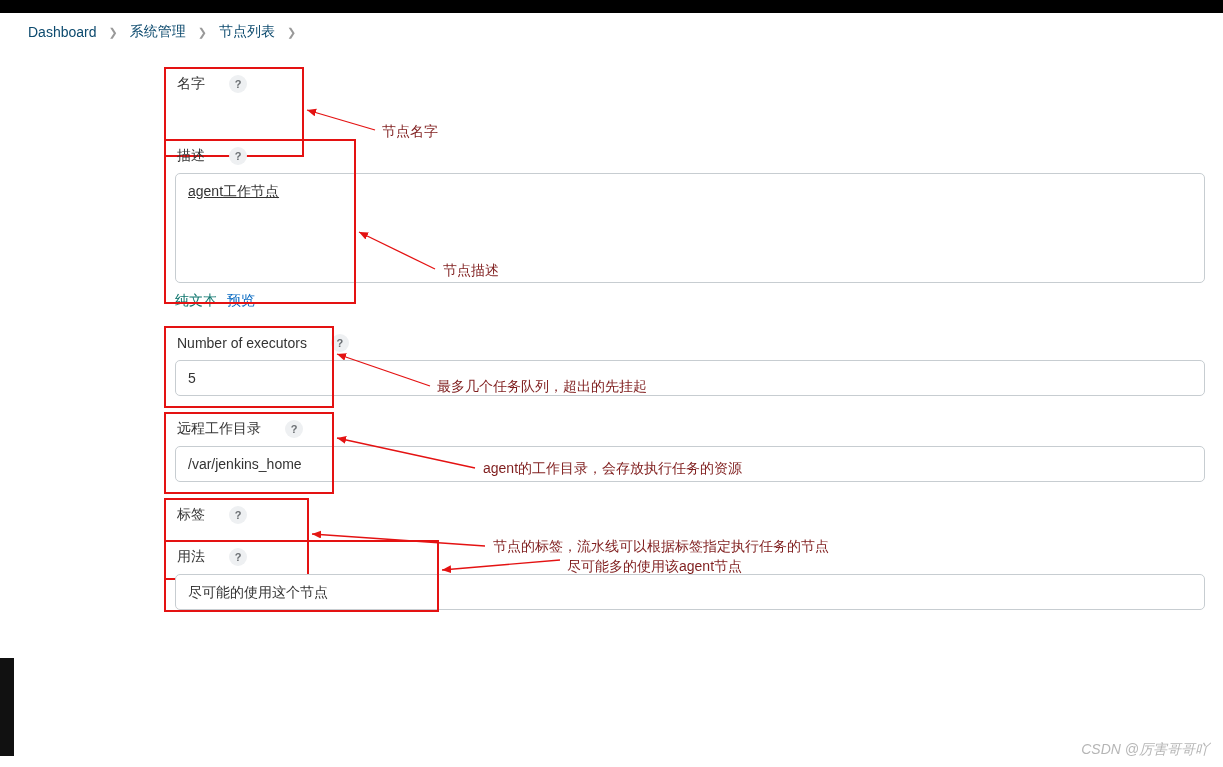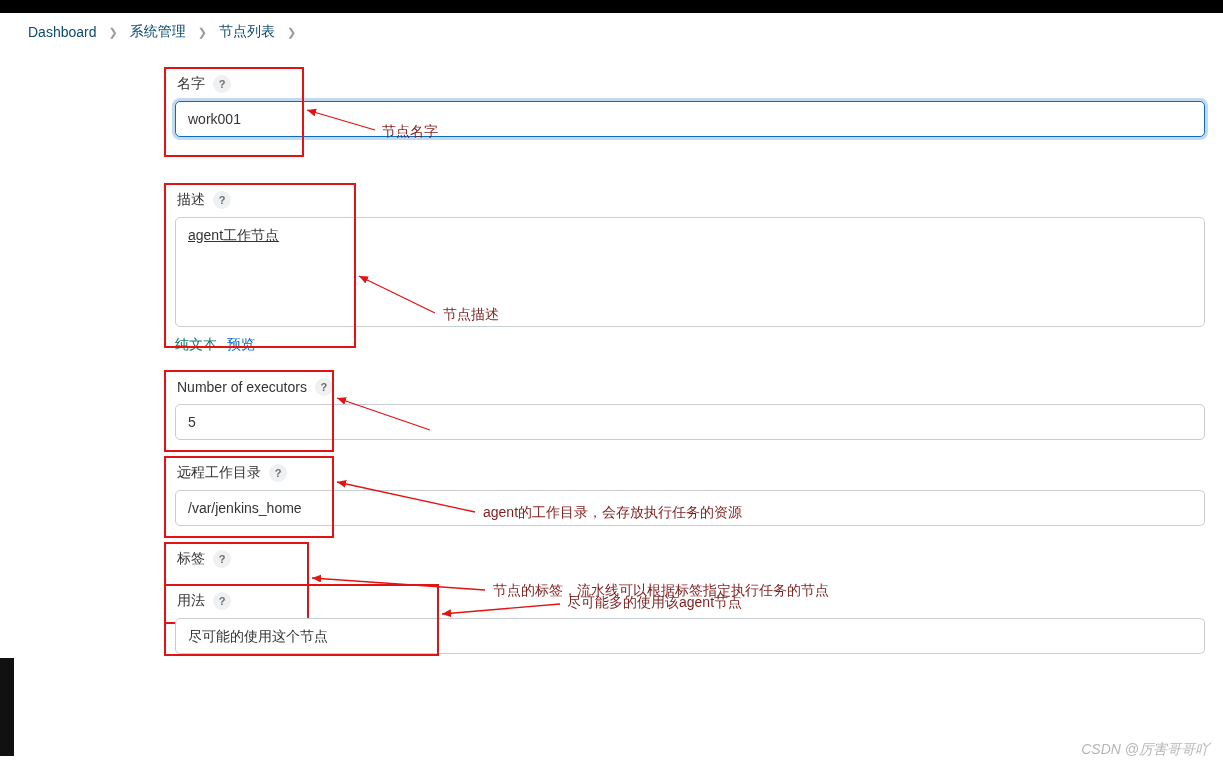--- a/index.html
+++ b/index.html
@@ -3,21 +3,21 @@
 <meta charset="utf-8">
 <style>
 * { box-sizing: border-box; margin: 0; padding: 0; }
 body { font-family: -apple-system, Arial, "Microsoft YaHei", sans-serif; font-size: 14px; color: #333; background: #fff; width: 1223px; }
 .topbar { height: 13px; background: #000; }
 .breadcrumb { padding: 10px 28px; font-size: 14px; color: #333; display: flex; align-items: center; gap: 12px; }
 .breadcrumb a { color: #0c4a6e; text-decoration: none; }
 .chev { color: #999; font-size: 11px; }
 .form-area { padding: 10px 0 40px 175px; position: relative; }
 .field { position: relative; margin-bottom: 24px; }
-.field-label { display: flex; align-items: center; gap: 8px; color: #333; font-size: 14px; margin-bottom: 8px; padding-left: 2px; }
+.field-label { display: flex; align-items: center; gap: 24px; color: #333; font-size: 14px; margin-bottom: 8px; padding-left: 2px; }
 .help { display: inline-flex; align-items: center; justify-content: center; width: 18px; height: 18px; border-radius: 50%; background: #eef0f2; color: #6b6f73; font-size: 11px; font-weight: bold; cursor: pointer; }
 input.text-input, textarea.text-area, select.select-input {
   width: 1030px; padding: 9px 12px; font-size: 14px; color: #333;
   border: 1px solid #c7cdd1; border-radius: 5px; background: #fff; outline: none;
   font-family: inherit;
 }
 .text-input.focus { box-shadow: 0 0 0 3px rgba(10,107,194,.25); border-color: #0a6bc2; }
 textarea.text-area { height: 110px; resize: none; text-decoration: underline; }
 select.select-input { appearance: none; padding-right: 40px; }
 .mode-row { margin-top: 6px; font-size: 14px; }
@@ -56,21 +56,20 @@
   <span class="chev">❯</span>
 </nav>
 
 <div class="form-area">
 
   <div class="field" style="margin-top:14px;">
     <div class="field-label">
       <span>名字</span>
       <span class="help">?</span>
     </div>
-    <input class="text-input focus" value="work001" style="">
     <div class="hl hl1"></div>
     <svg class="arrows" width="400" height="100">
         <defs>
           <marker id="ah1" markerWidth="8" markerHeight="8" refX="7" refY="3" orient="auto">
             <path d="M0,0 L7,3 L0,6 Z" fill="#e41212"></path>
           </marker>
         </defs>
         <line x1="200" y1="55" x2="132" y2="35" stroke="#e41212" stroke-width="1.3" marker-end="url(#ah1)"></line>
       </svg>
     <div class="note" style="left:207px; top:48px;">节点名字</div>
@@ -108,20 +107,21 @@
     <input class="text-input" value="5" style="">
     <div class="hl hl3"></div>
     <svg class="arrows" width="400" height="90">
         <defs>
           <marker id="ah3" markerWidth="8" markerHeight="8" refX="7" refY="3" orient="auto">
             <path d="M0,0 L7,3 L0,6 Z" fill="#e41212"></path>
           </marker>
         </defs>
         <line x1="255" y1="52" x2="162" y2="20" stroke="#e41212" stroke-width="1.3" marker-end="url(#ah3)"></line>
       </svg>
+    <div class="note" style="left:262px; top:44px;">最多几个任务队列，超出的先挂起</div>
   </div>
 
   <div class="field">
     <div class="field-label">
       <span>远程工作目录</span>
       <span class="help">?</span>
     </div>
     <input class="text-input" value="/var/jenkins_home" style="">
     <div class="hl hl4"></div>
     <svg class="arrows" width="450" height="90">
@@ -162,19 +162,19 @@
     </select>
     <div class="hl hl6"></div>
     <svg class="arrows" width="500" height="70">
         <defs>
           <marker id="ah6" markerWidth="8" markerHeight="8" refX="7" refY="3" orient="auto">
             <path d="M0,0 L7,3 L0,6 Z" fill="#e41212"></path>
           </marker>
         </defs>
         <line x1="385" y1="12" x2="267" y2="22" stroke="#e41212" stroke-width="1.3" marker-end="url(#ah6)"></line>
       </svg>
-    <div class="note" style="left:392px; top:2px;">尽可能多的使用该agent节点</div>
+    <div class="note" style="left:392px; top:10px;">尽可能多的使用该agent节点</div>
   </div>
 
 </div>
 
 <div class="leftbar"></div>
 <div class="watermark">CSDN @厉害哥哥吖</div>
 
 </body></html>

